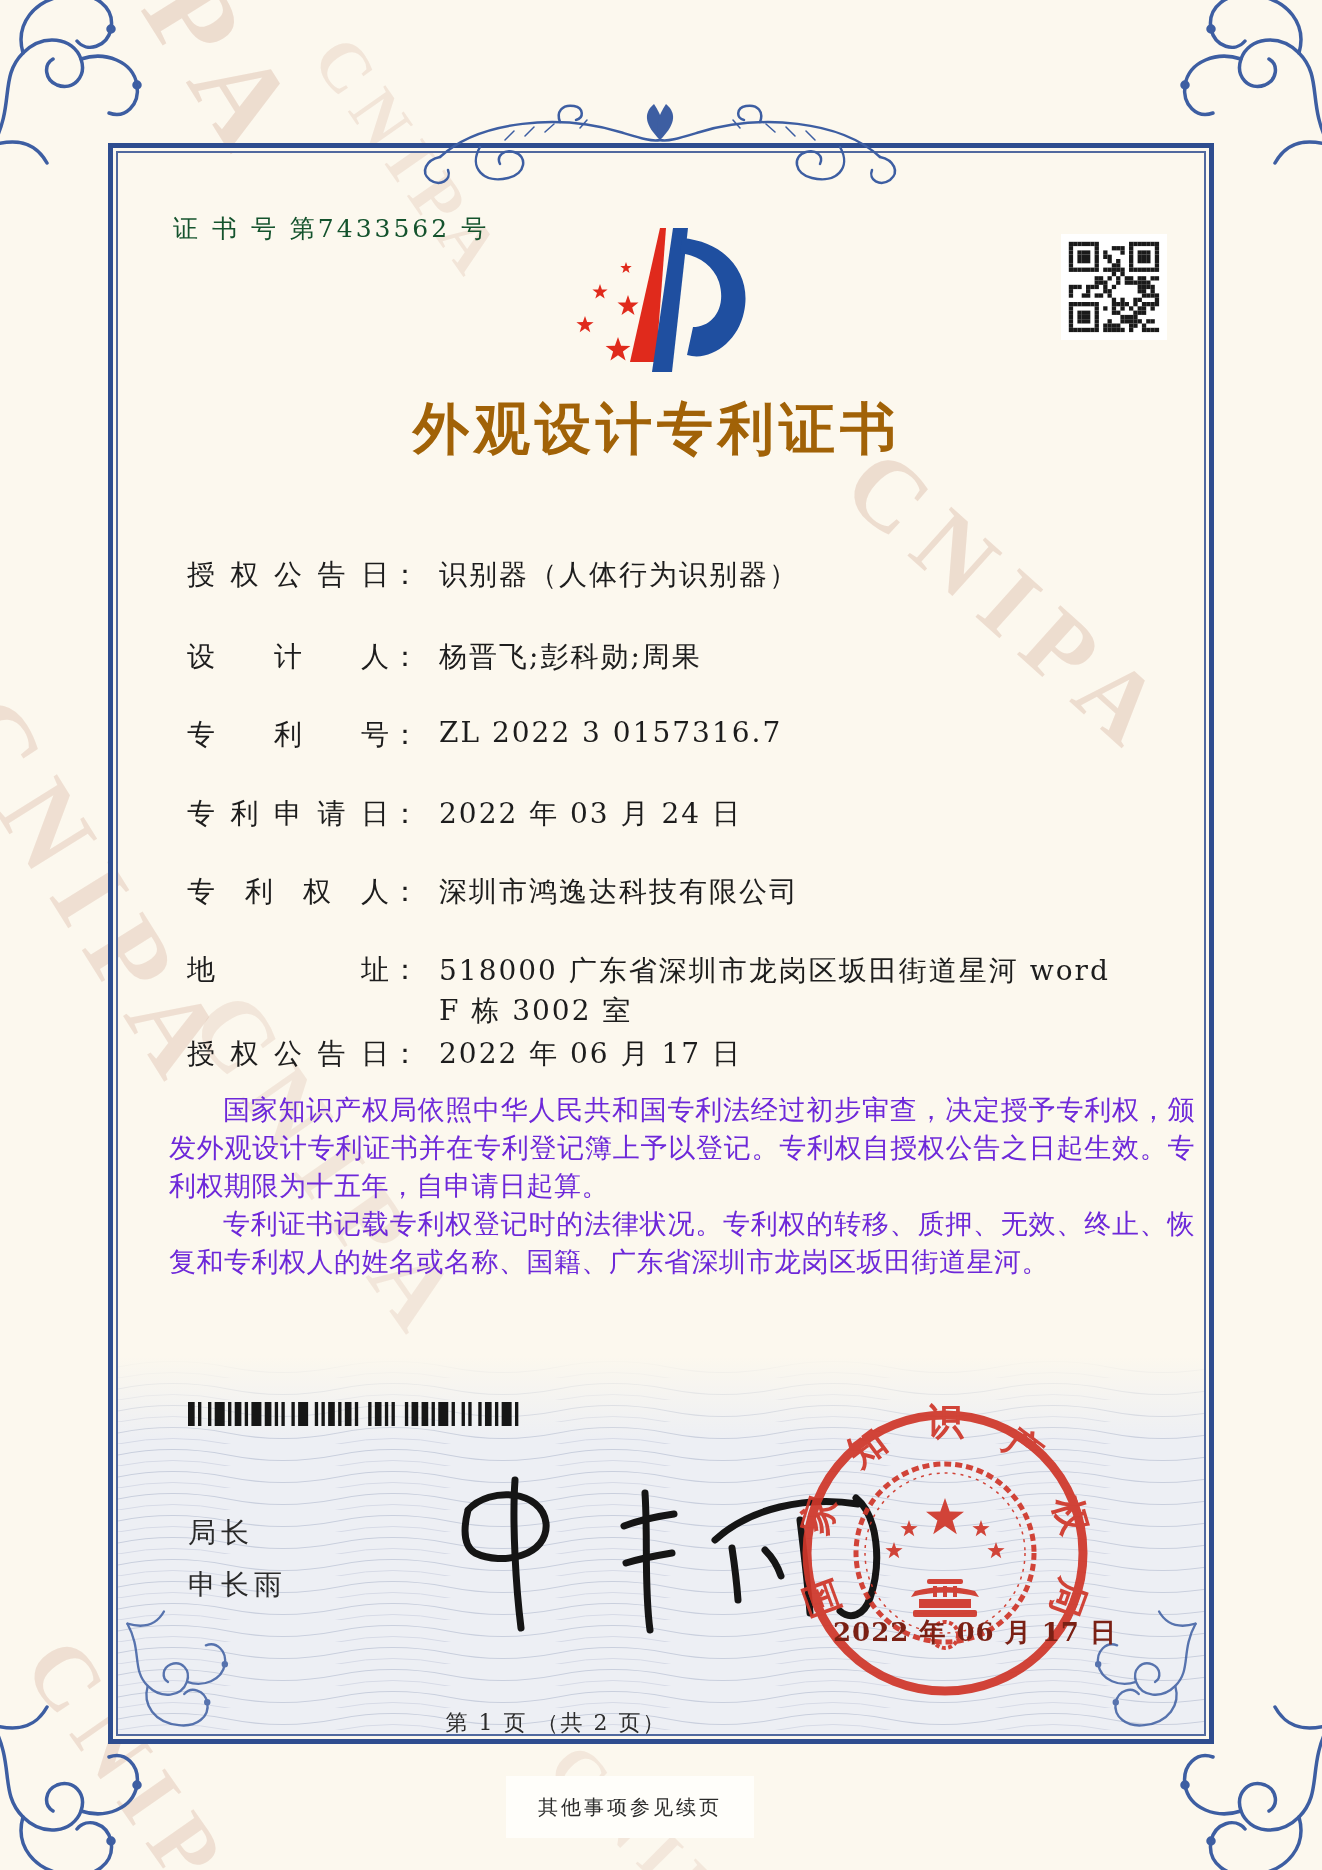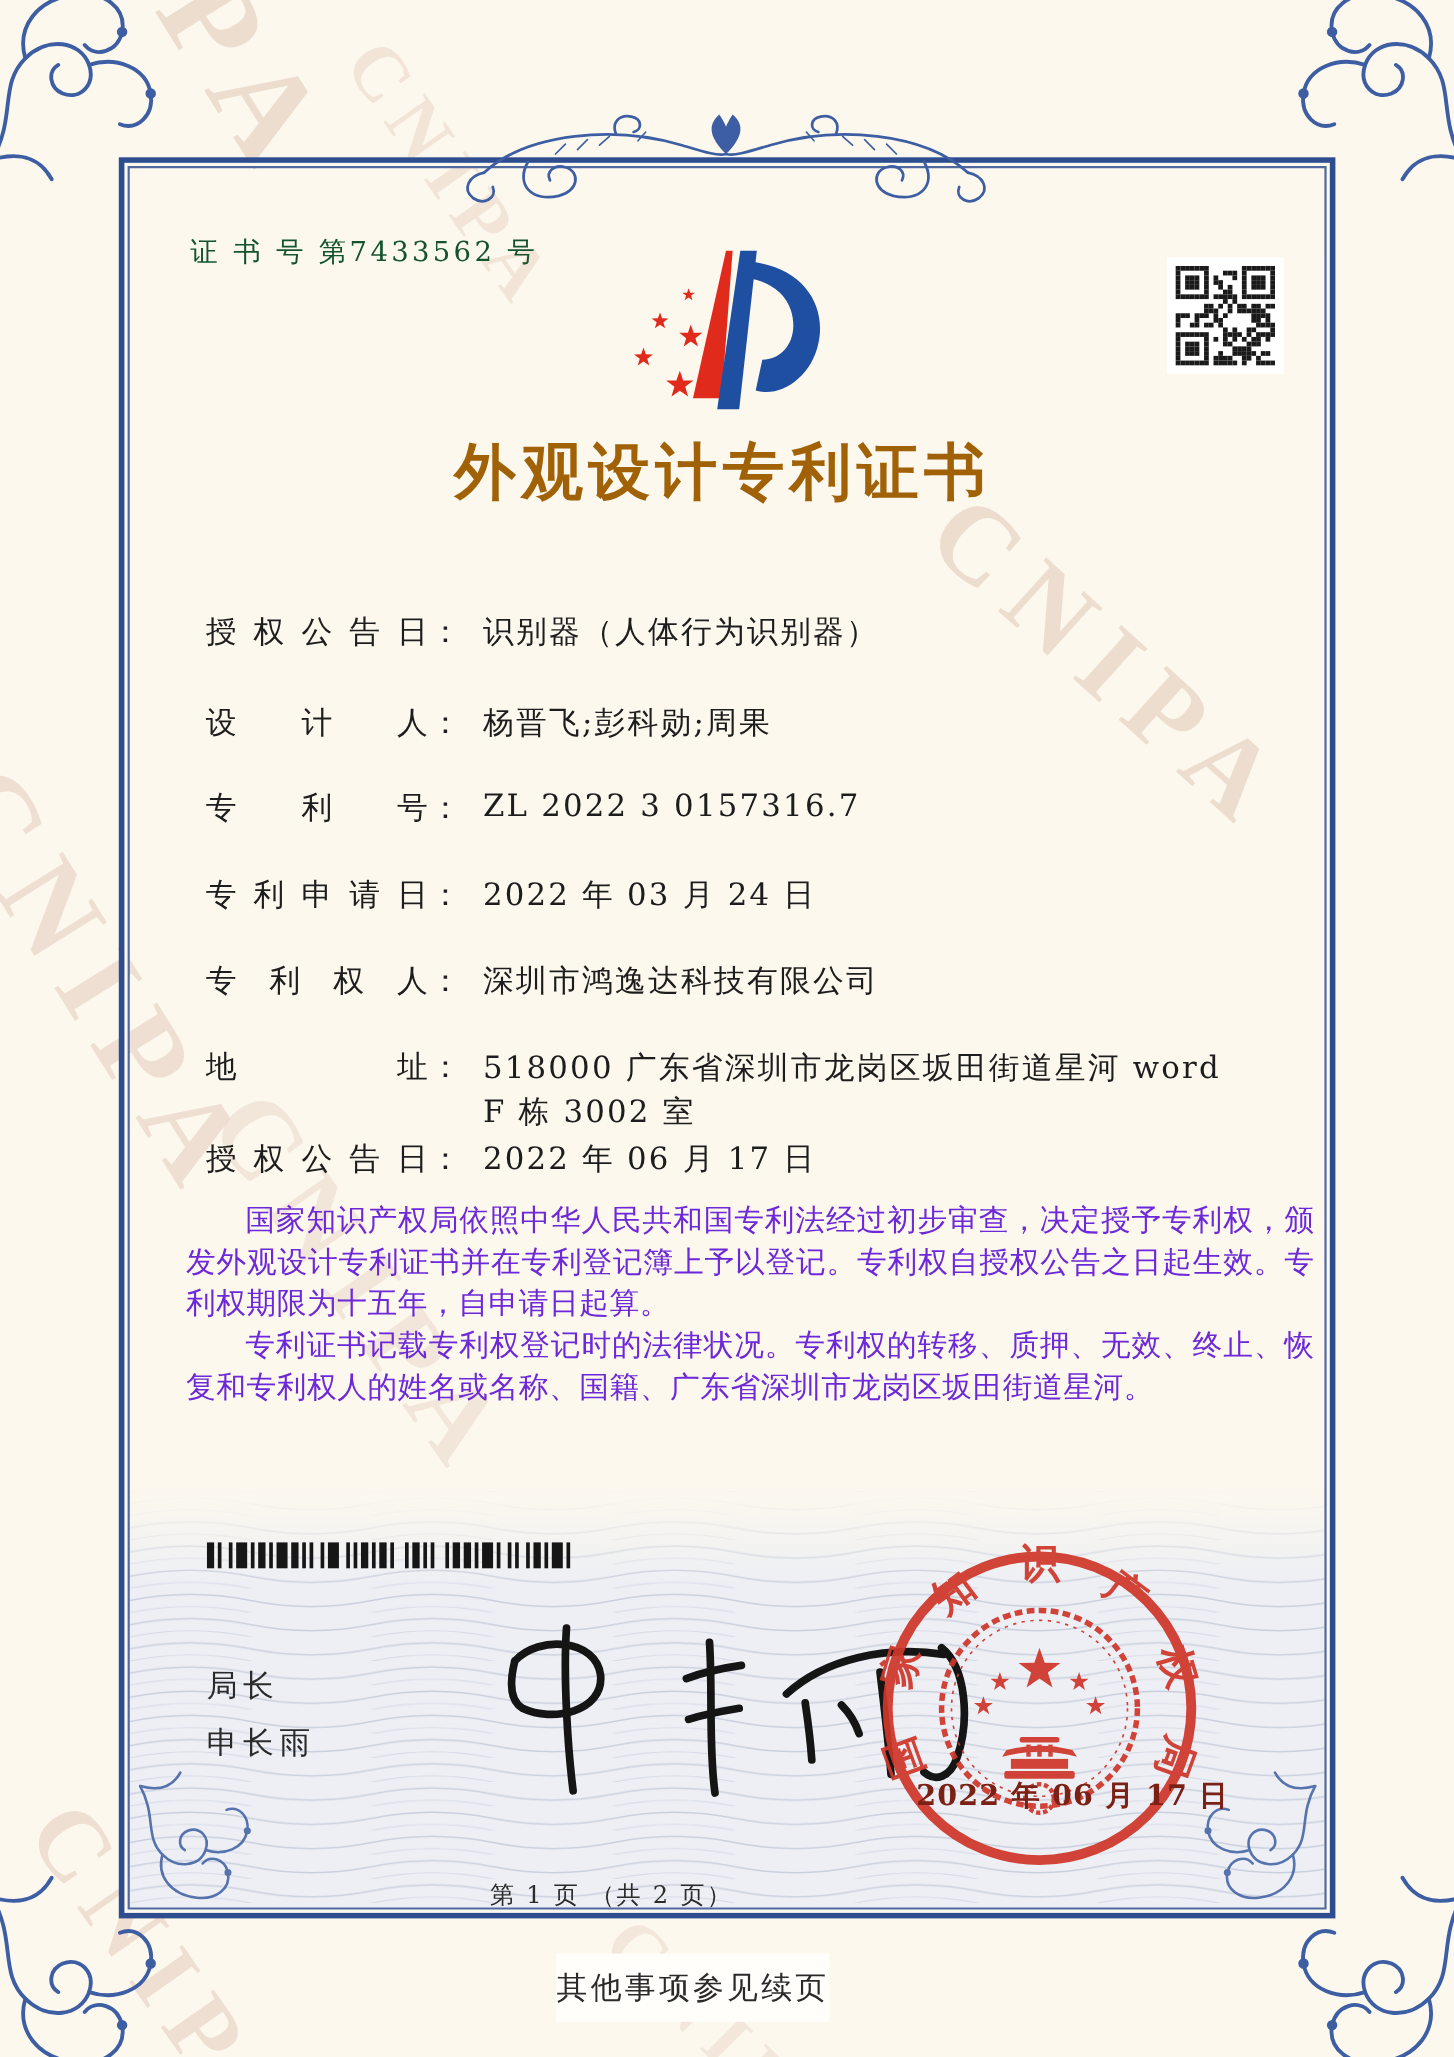--- a/index.html
+++ b/index.html
@@ -35,21 +35,21 @@
   .barcode{position:absolute;left:188px;top:1402px;width:337px;height:24px;z-index:5;}
   .signer{position:absolute;left:188px;z-index:5;font-family:"Liberation Sans",sans-serif;
           font-size:28px;letter-spacing:5px;color:#2a2a2a;}
   .sig{position:absolute;left:420px;top:1468px;width:500px;height:170px;z-index:5;}
   .seal{position:absolute;left:795px;top:1403px;width:300px;height:300px;z-index:5;opacity:.93;}
   .sealdate{position:absolute;left:833px;top:1615px;z-index:6;font-size:26px;letter-spacing:1px;
             color:#7a2014;white-space:nowrap;font-weight:bold;}
   .pageinfo{position:absolute;left:108px;top:1708px;width:896px;text-align:center;z-index:5;
             font-size:22px;letter-spacing:2px;color:#2b2b2b;}
   .notebox{position:absolute;left:506px;top:1776px;width:248px;height:62px;z-index:5;background:#fffefa;
-           text-align:center;line-height:62px;font-size:28px;letter-spacing:3px;color:#2a2a2a;}
+           text-align:center;line-height:62px;font-size:20px;letter-spacing:3px;color:#2a2a2a;}
 </style>
 </head>
 <body>
 
 <div class="page">
 
   <svg width="0" height="0" style="position:absolute" aria-hidden="true">
     <defs>
       <g id="cornerFl" fill="none" stroke="#3d5ea2" stroke-width="3.5" stroke-linecap="round">
         <path d="M8,160 C30,120 14,92 38,68 C58,48 88,52 96,74 C102,92 88,106 72,100 C60,95 58,80 68,74"></path>

